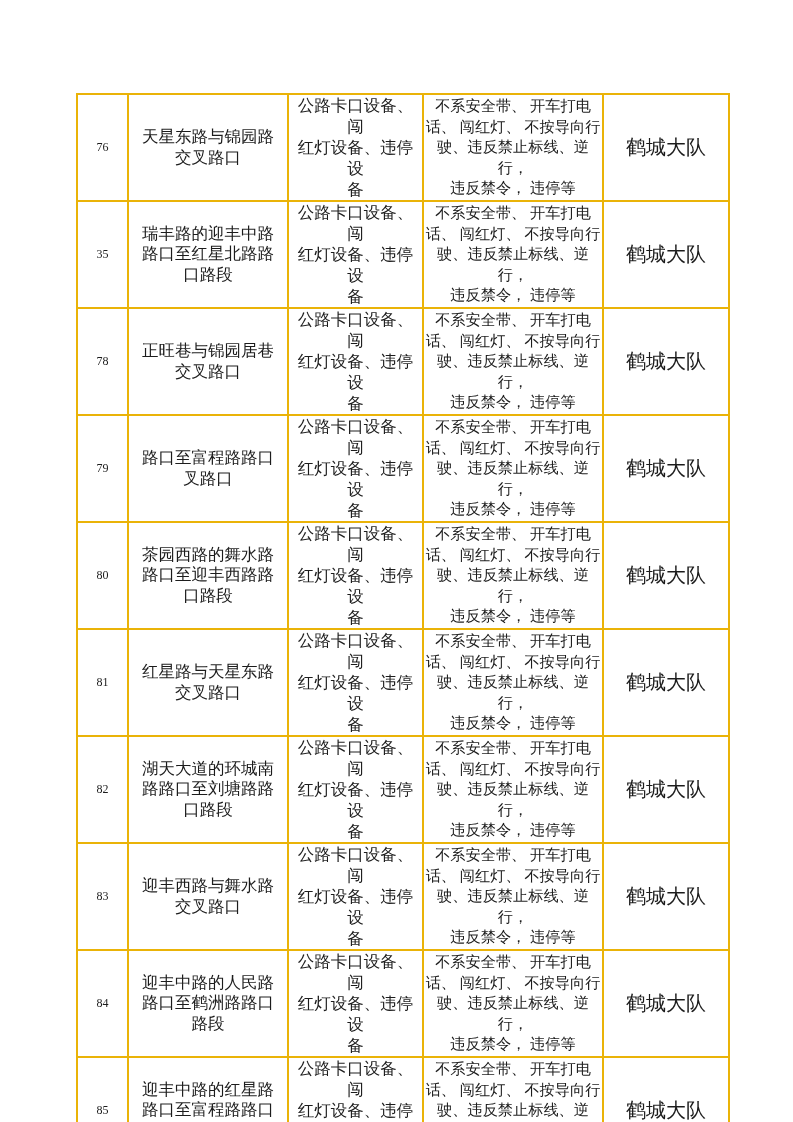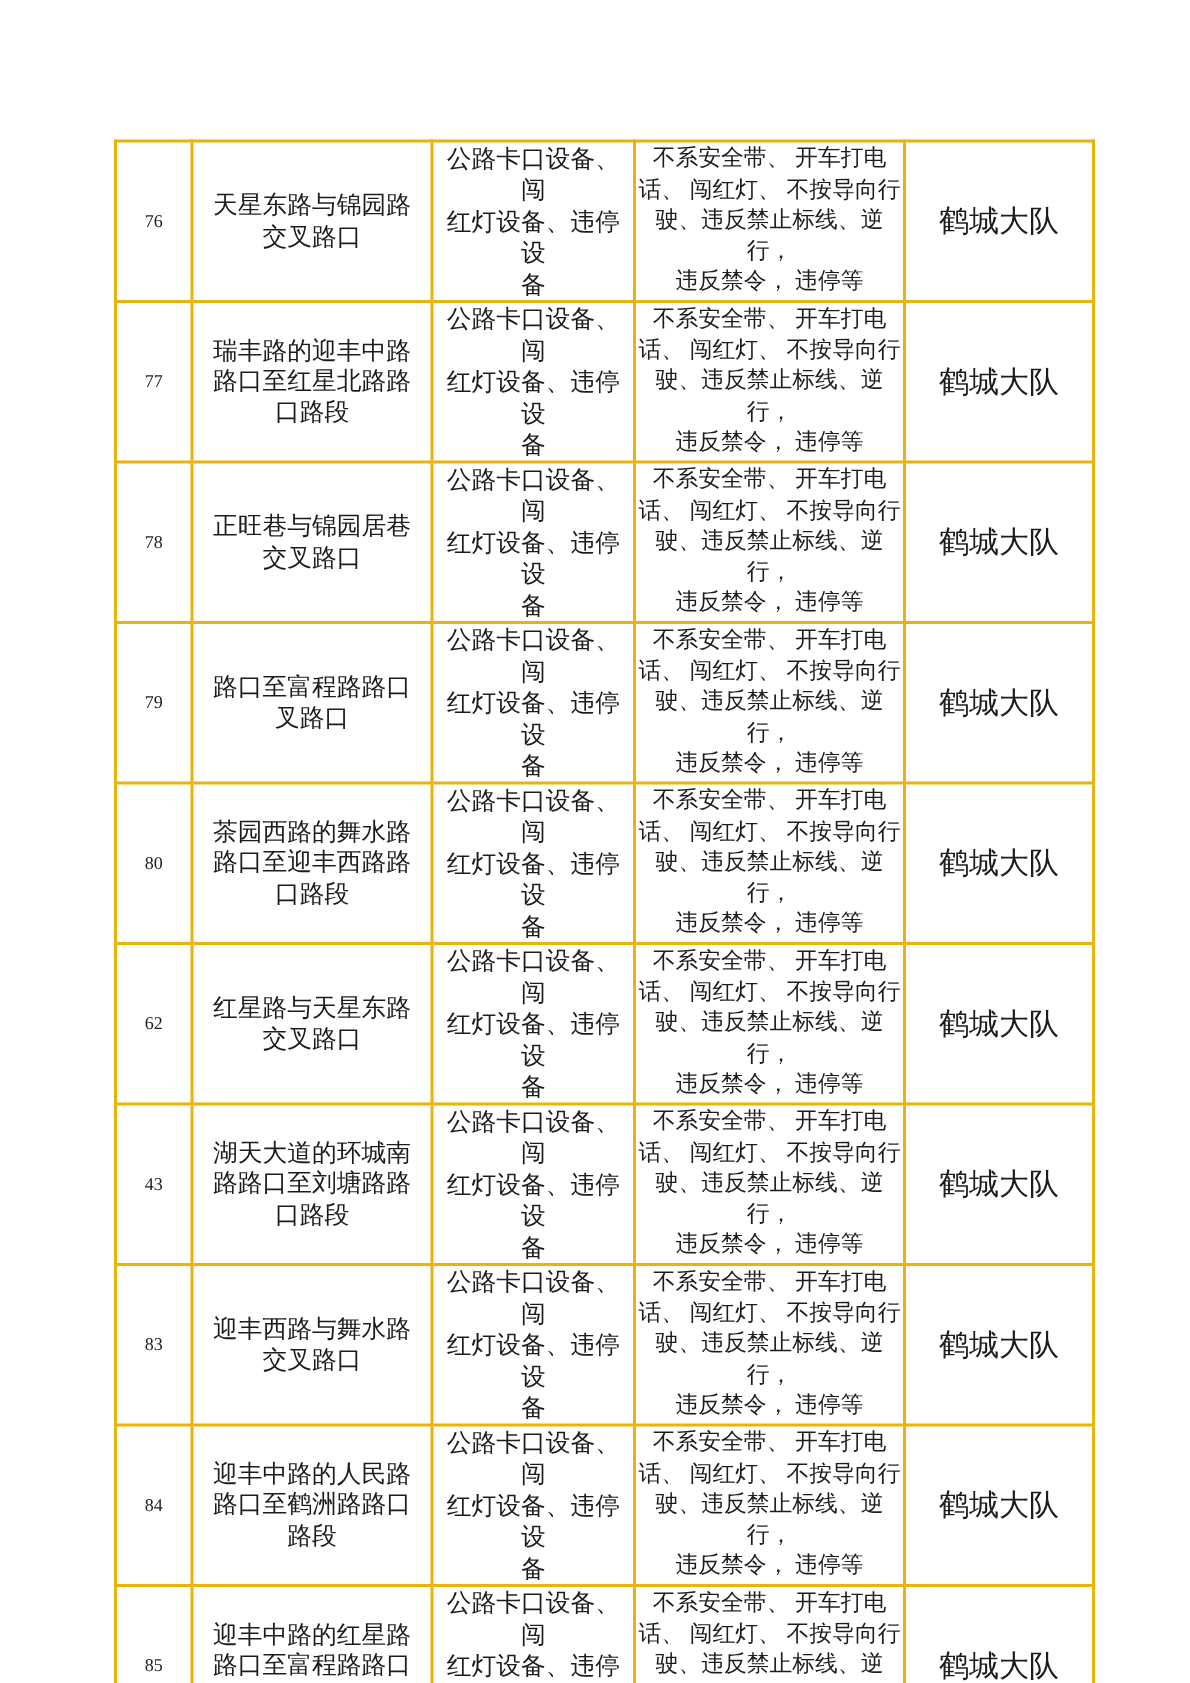--- a/index.html
+++ b/index.html
@@ -57,21 +57,21 @@
         <td class="cell-devices">公路卡口设备、闯
 红灯设备、违停设
 备</td>
         <td class="cell-violations">不系安全带、 开车打电
 话、 闯红灯、 不按导向行
 驶、违反禁止标线、逆行，
 违反禁令， 违停等</td>
         <td class="cell-unit">鹤城大队</td>
       </tr>
       <tr>
-        <td class="cell-no">77</td>
+        <td class="cell-no">35</td>
         <td class="cell-location">瑞丰路的迎丰中路
 路口至红星北路路
 口路段</td>
         <td class="cell-devices">公路卡口设备、闯
 红灯设备、违停设
 备</td>
         <td class="cell-violations">不系安全带、 开车打电
 话、 闯红灯、 不按导向行
 驶、违反禁止标线、逆行，
 违反禁令， 违停等</td>
@@ -111,34 +111,34 @@
         <td class="cell-devices">公路卡口设备、闯
 红灯设备、违停设
 备</td>
         <td class="cell-violations">不系安全带、 开车打电
 话、 闯红灯、 不按导向行
 驶、违反禁止标线、逆行，
 违反禁令， 违停等</td>
         <td class="cell-unit">鹤城大队</td>
       </tr>
       <tr>
-        <td class="cell-no">62</td>
+        <td class="cell-no">81</td>
         <td class="cell-location">红星路与天星东路
 交叉路口</td>
         <td class="cell-devices">公路卡口设备、闯
 红灯设备、违停设
 备</td>
         <td class="cell-violations">不系安全带、 开车打电
 话、 闯红灯、 不按导向行
 驶、违反禁止标线、逆行，
 违反禁令， 违停等</td>
         <td class="cell-unit">鹤城大队</td>
       </tr>
       <tr>
-        <td class="cell-no">43</td>
+        <td class="cell-no">82</td>
         <td class="cell-location">湖天大道的环城南
 路路口至刘塘路路
 口路段</td>
         <td class="cell-devices">公路卡口设备、闯
 红灯设备、违停设
 备</td>
         <td class="cell-violations">不系安全带、 开车打电
 话、 闯红灯、 不按导向行
 驶、违反禁止标线、逆行，
 违反禁令， 违停等</td>

